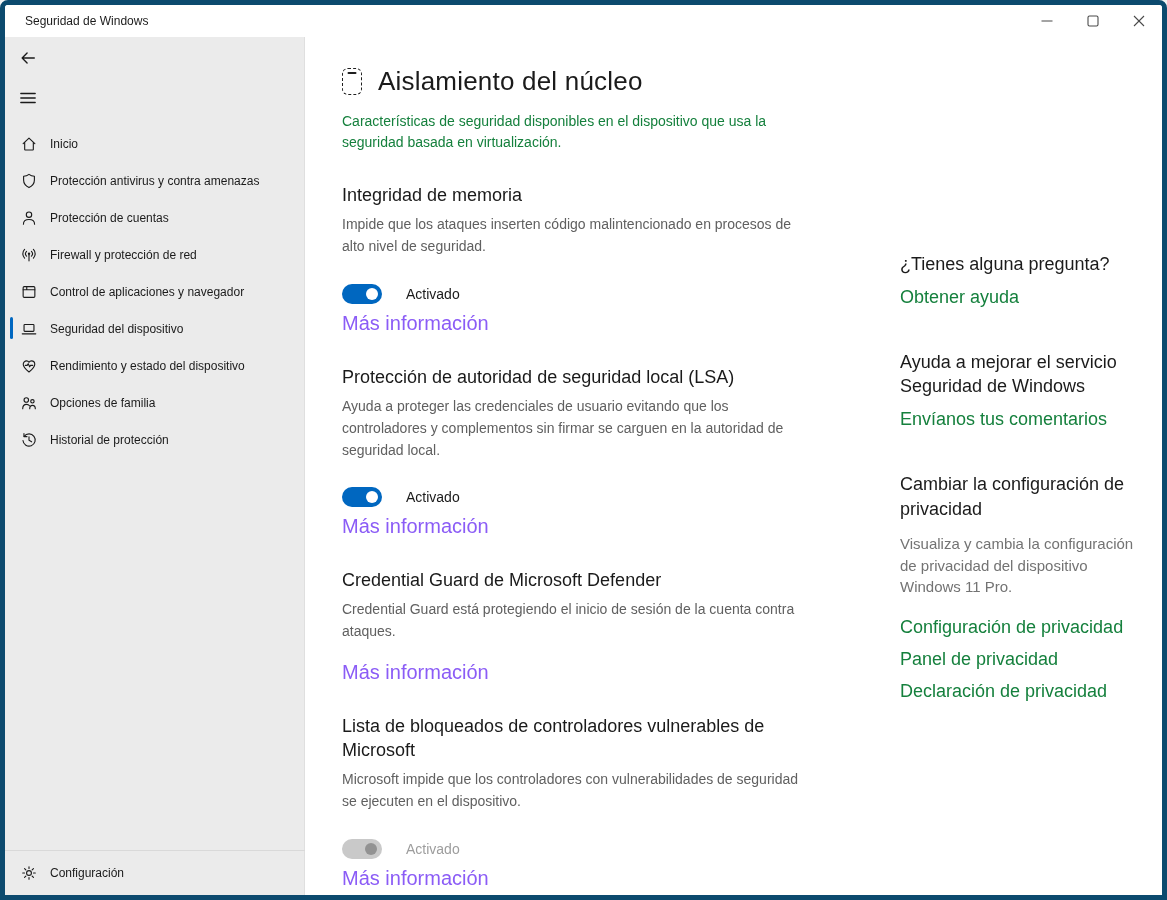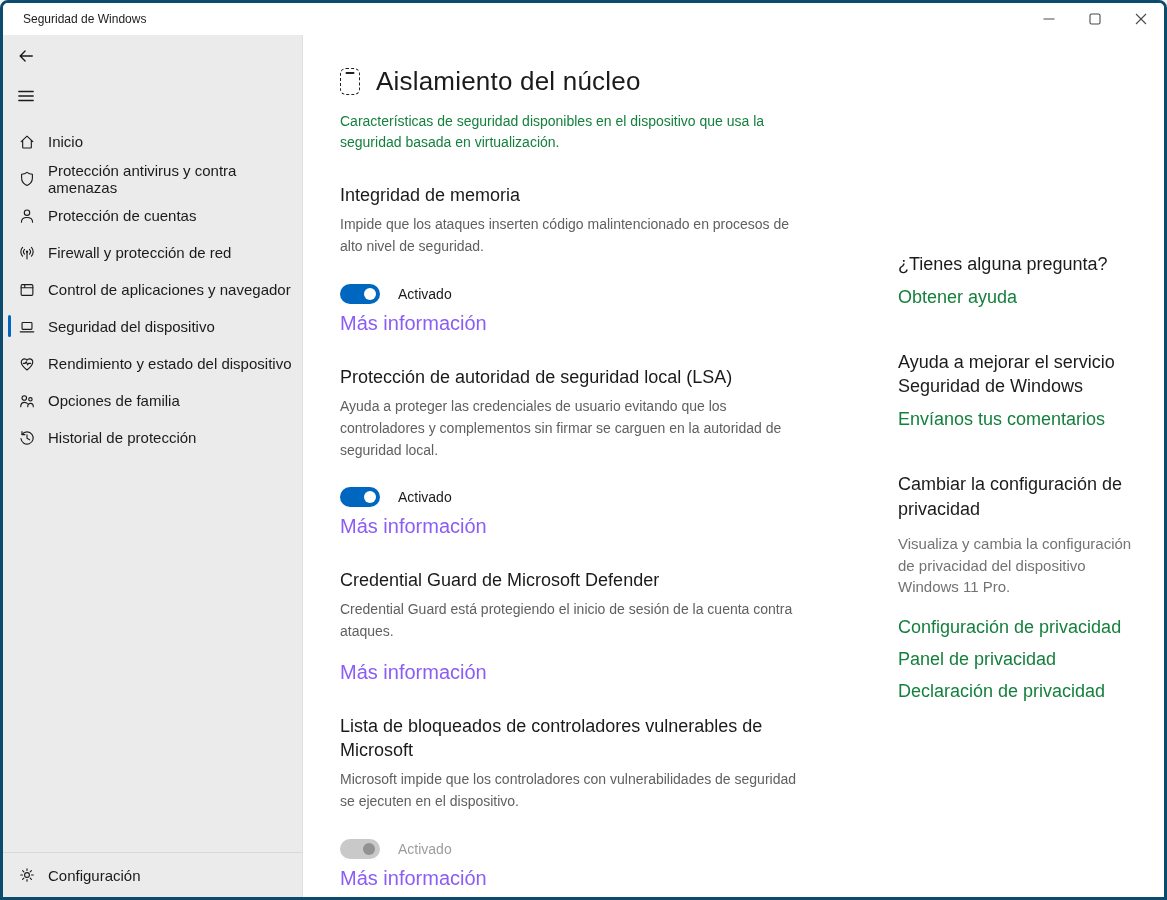--- a/index.html
+++ b/index.html
@@ -1,21 +1,21 @@
 <!DOCTYPE html>
 <html><head>
 <meta charset="utf-8">
 <style>
   * { margin:0; padding:0; box-sizing:border-box; }
   html,body { width:1167px; height:900px; }
   body { font-family:"Liberation Sans","DejaVu Sans",sans-serif; background:#f3f3f3; }
 
   .window {
     width:1167px; height:900px; background:#fff;
-    border:3px solid #0c4a6e; border-radius:8px 8px 0 0;
+    border:5px solid #0c4a6e; border-radius:8px 8px 0 0;
     overflow:hidden; display:flex; flex-direction:column;
   }
 
   
   .titlebar { height:32px; flex:0 0 32px; display:flex; align-items:center; background:#fff; }
   .titlebar-title { font-size:12px; color:#1b1b1b; padding-left:20px; }
   .titlebar-controls { margin-left:auto; display:flex; height:100%; }
   .tb-btn { width:46px; height:100%; display:flex; align-items:center; justify-content:center; cursor:pointer; }
   .tb-btn svg { stroke:#4a4a4a; stroke-width:1.1; fill:none; }
 
@@ -25,21 +25,21 @@
   
   .sidebar { width:300px; flex:0 0 300px; background:#ebebeb; display:flex; flex-direction:column;
              box-shadow:inset -1px 0 0 rgba(0,0,0,0.05); }
   .side-topbtn { width:34px; height:30px; display:flex; align-items:center; justify-content:center;
                  margin:6px 0 0 6px; border-radius:4px; cursor:pointer; }
   .side-topbtn svg { stroke:#1b1b1b; fill:none; stroke-width:1.5; stroke-linecap:round; stroke-linejoin:round; }
   .side-topbtn.burger { margin-top:10px; margin-bottom:12px; }
 
   .nav { display:flex; flex-direction:column; }
   .nav-item { position:relative; height:37px; display:flex; align-items:center; gap:12px;
-              padding-left:15px; font-size:15px; color:#1b1b1b; cursor:pointer; }
+              padding-left:15px; font-size:12px; color:#1b1b1b; cursor:pointer; }
   .nav-item .nicon { width:18px; height:18px; flex:0 0 18px; display:flex; align-items:center; justify-content:center; }
   .nav-item .nicon svg { stroke:#1b1b1b; fill:none; stroke-width:1.25; stroke-linecap:round; stroke-linejoin:round; }
   .nav-item.active::before { content:""; position:absolute; left:5px; top:7px; width:3px; height:22px;
                              border-radius:2px; background:#0067C0; }
 
   .side-spacer { flex:1; }
   .side-divider { height:1px; background:#d9d9d9; margin:0; }
   .settings-item { height:44px; }
 
   
@@ -58,21 +58,21 @@
   .section-title { font-size:18px; font-weight:400; color:#1a1a1a; line-height:1.35; margin-bottom:7px; width:460px; }
   .section-desc { font-size:14px; color:#606060; line-height:1.55; width:468px; }
 
   .toggle-row { display:flex; align-items:center; margin-top:26px; }
   .toggle { width:40px; height:20px; border-radius:20px; position:relative; cursor:pointer; background:#999; }
   .toggle .knob { position:absolute; top:4px; width:12px; height:12px; border-radius:50%; background:#fff; }
   .toggle.toggle-on { background:#0067C0; }
   .toggle.toggle-on .knob { right:4px; background:#ffffff; }
   .toggle.toggle-on-disabled { background:#c9c9c9; }
   .toggle.toggle-on-disabled .knob { right:5px; background:#929292; }
-  .toggle-label { font-size:14px; color:#1b1b1b; margin-left:18px; }
+  .toggle-label { font-size:14px; color:#1b1b1b; margin-left:24px; }
   .toggle-label.muted { color:#9d9d9d; }
 
   .link { display:inline-block; font-size:20px; color:#8b5cf6; text-decoration:none; cursor:pointer; margin-top:8px; }
   .link.solo { margin-top:18px; }
 
   
   .aside { width:244px; margin-left:90px; padding-top:46px; }
   .aside-group { margin-bottom:42px; }
   .aside-title { font-size:18px; color:#1b1b1b; line-height:1.38; }
   .aside-body { font-size:15px; color:#737373; line-height:1.45; margin-top:11px; }

